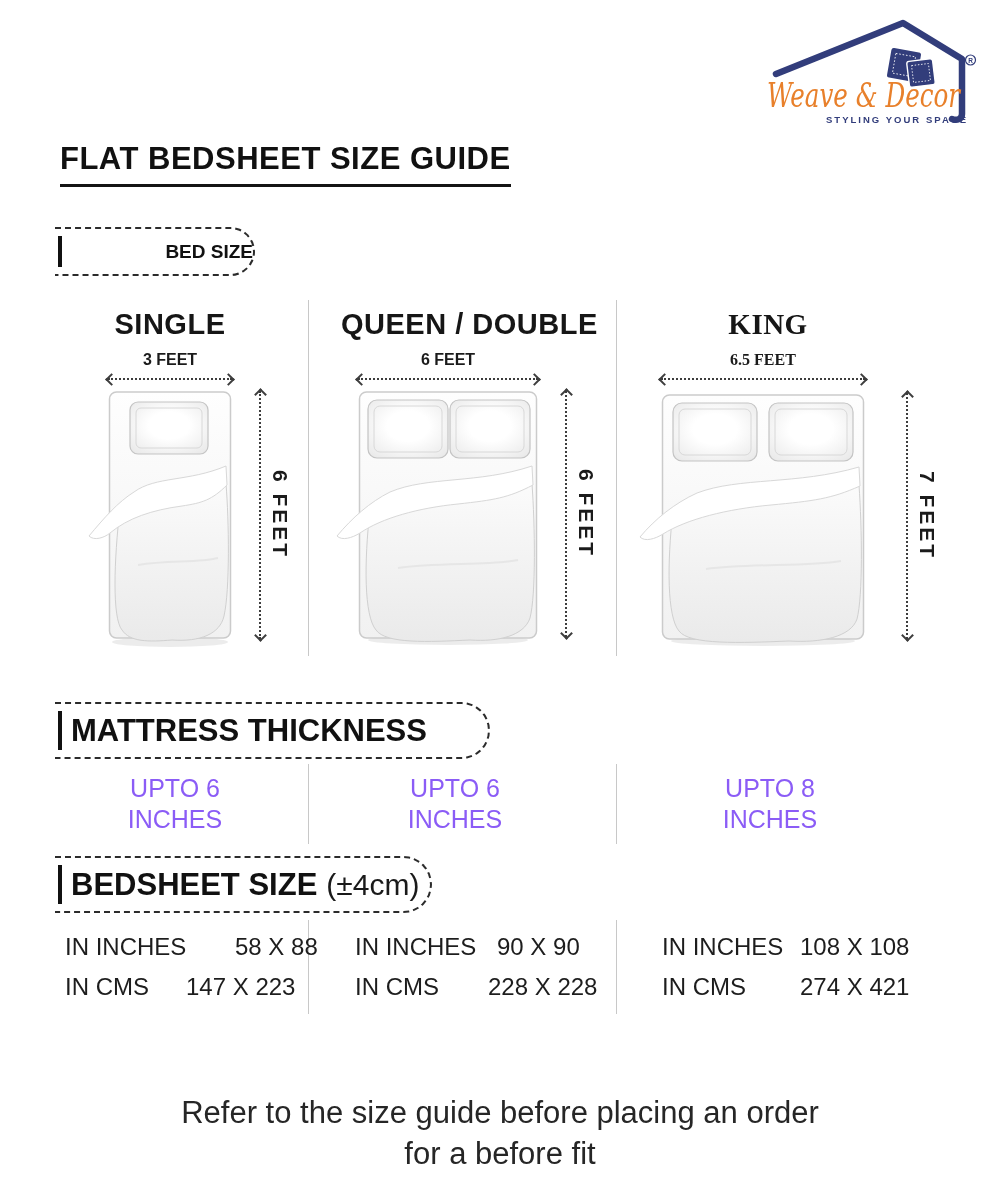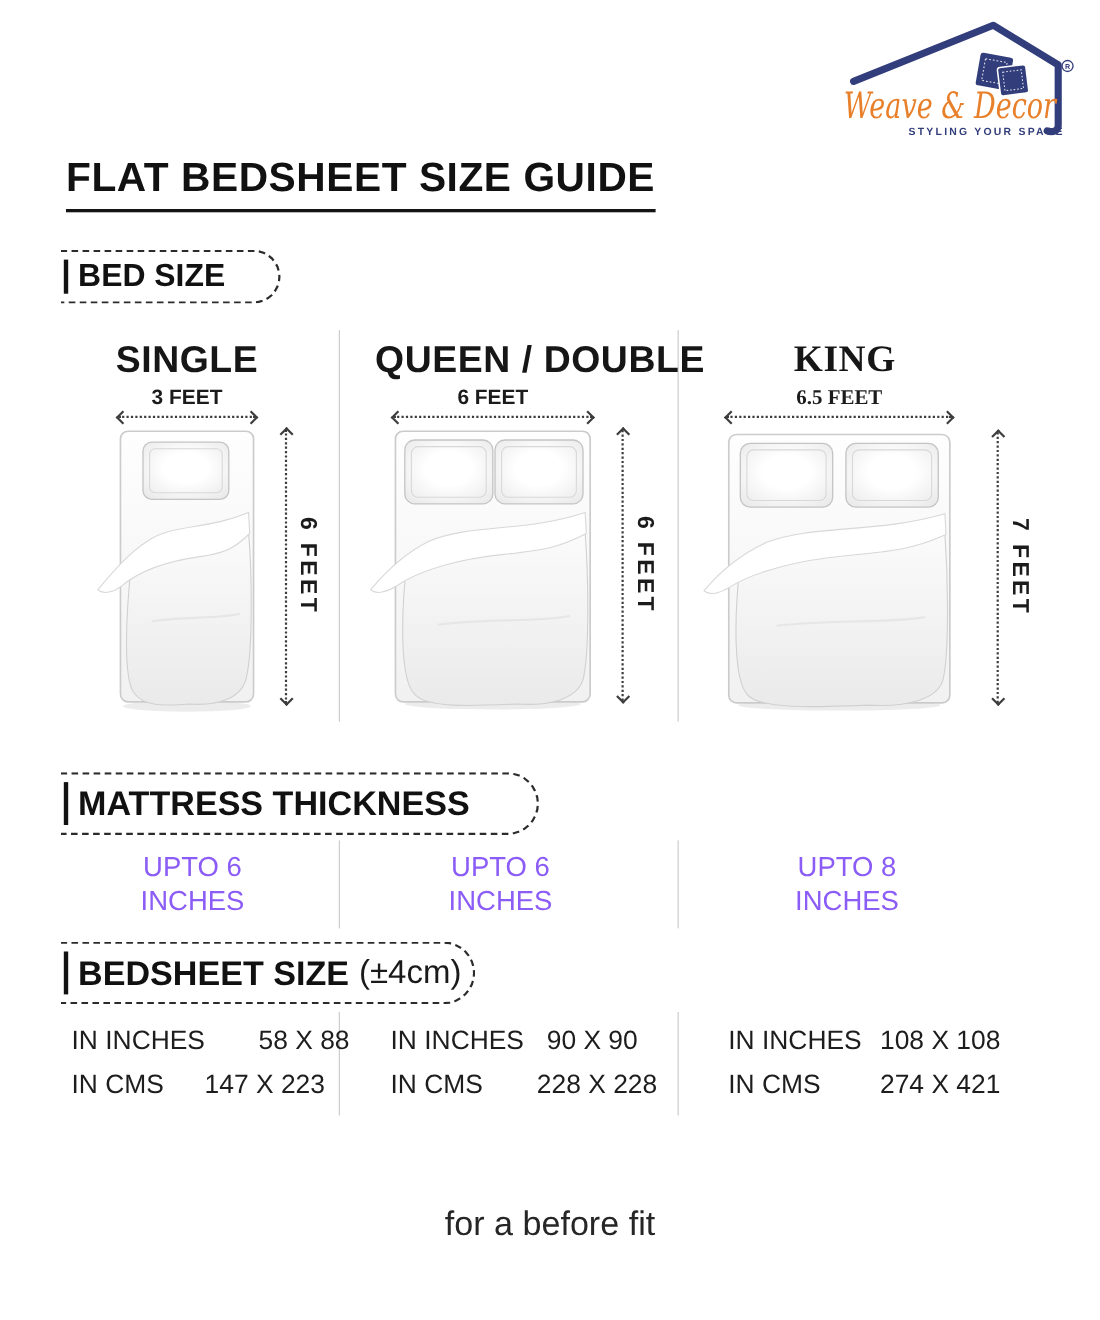--- a/index.html
+++ b/index.html
@@ -4,44 +4,44 @@
 <style>
   html,body{margin:0;padding:0;background:#ffffff;}
   #canvas{
     position:relative;width:1000px;height:1200px;background:#ffffff;overflow:hidden;
     font-family:"Liberation Sans",sans-serif;color:#161616;
   }
   .abs{position:absolute;}
 
   
   .page-title{
-    left:60px;top:141px;font-size:37px;font-weight:800;letter-spacing:.5px;
+    left:60px;top:141px;font-size:31px;font-weight:800;letter-spacing:.5px;
     color:#111;border-bottom:3px solid #141414;padding-bottom:7px;white-space:nowrap;
   }
 
   
   .pill{
     border:2px dashed #2b2b2b;border-left:none;border-radius:0 30px 30px 0;
     display:flex;align-items:center;padding-left:16px;box-sizing:border-box;background:#fff;
   }
   .pill::before{
     content:'';position:absolute;left:3px;top:7px;bottom:7px;width:4px;background:#111;
   }
   .pill-text{font-weight:800;color:#111;white-space:nowrap;}
-  .pill-bed{left:55px;top:227px;width:200px;height:49px;font-size:29px;}
+  .pill-bed{left:55px;top:227px;width:200px;height:49px;font-size:19px;justify-content:flex-end;}
   .pill-mat{left:55px;top:702px;width:435px;height:57px;font-size:31px;}
   .pill-sheet{left:55px;top:856px;width:377px;height:57px;font-size:31px;}
   .pill-tol{font-weight:400;font-size:30px;margin-left:9px;color:#1a1a1a;letter-spacing:0;}
 
   
   .vdiv{width:1px;background:#c8c8c8;}
 
   
-  .size-name{font-size:34px;font-weight:800;letter-spacing:.5px;text-align:center;white-space:nowrap;}
-  .feet-label{font-size:19px;font-weight:700;text-align:center;white-space:nowrap;color:#1b1b1b;}
+  .size-name{font-size:29px;font-weight:800;letter-spacing:.5px;text-align:center;white-space:nowrap;}
+  .feet-label{font-size:16px;font-weight:700;text-align:center;white-space:nowrap;color:#1b1b1b;}
 
   
   .h-arrow{height:0;border-top:2px dotted #3d3d3d;}
   .h-arrow::before,.h-arrow::after{content:'';position:absolute;width:7px;height:7px;top:-5px;}
   .h-arrow::before{left:-1px;border-left:2px solid #3d3d3d;border-bottom:2px solid #3d3d3d;transform:rotate(45deg);}
   .h-arrow::after{right:-1px;border-right:2px solid #3d3d3d;border-top:2px solid #3d3d3d;transform:rotate(45deg);}
   .v-arrow{width:0;border-left:2px dotted #3d3d3d;}
   .v-arrow::before,.v-arrow::after{content:'';position:absolute;width:7px;height:7px;left:-5px;}
   .v-arrow::before{top:-1px;border-left:2px solid #3d3d3d;border-top:2px solid #3d3d3d;transform:rotate(45deg);}
   .v-arrow::after{bottom:-1px;border-right:2px solid #3d3d3d;border-bottom:2px solid #3d3d3d;transform:rotate(45deg);}
@@ -251,16 +251,17 @@
   <div class="abs cell" style="left:497px;top:933px;">90 X 90</div>
   <div class="abs cell" style="left:355px;top:973px;">IN CMS</div>
   <div class="abs cell" style="left:488px;top:973px;">228 X 228</div>
 
   <div class="abs cell" style="left:662px;top:933px;">IN INCHES</div>
   <div class="abs cell" style="left:800px;top:933px;">108 X 108</div>
   <div class="abs cell" style="left:662px;top:973px;">IN CMS</div>
   <div class="abs cell" style="left:800px;top:973px;">274 X 421</div>
 
   <div class="abs footer">
+    <div>Refer to the size guide before placing an order</div>
     <div>for a before fit</div>
   </div>
 
 </div>
 
 </body></html>

